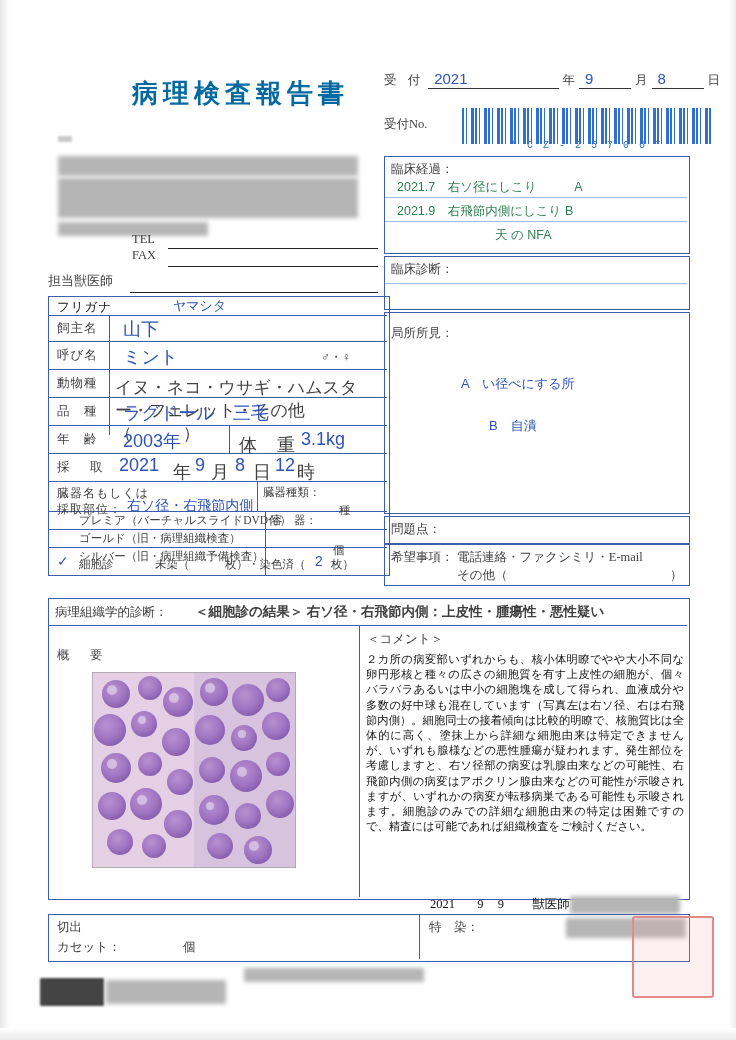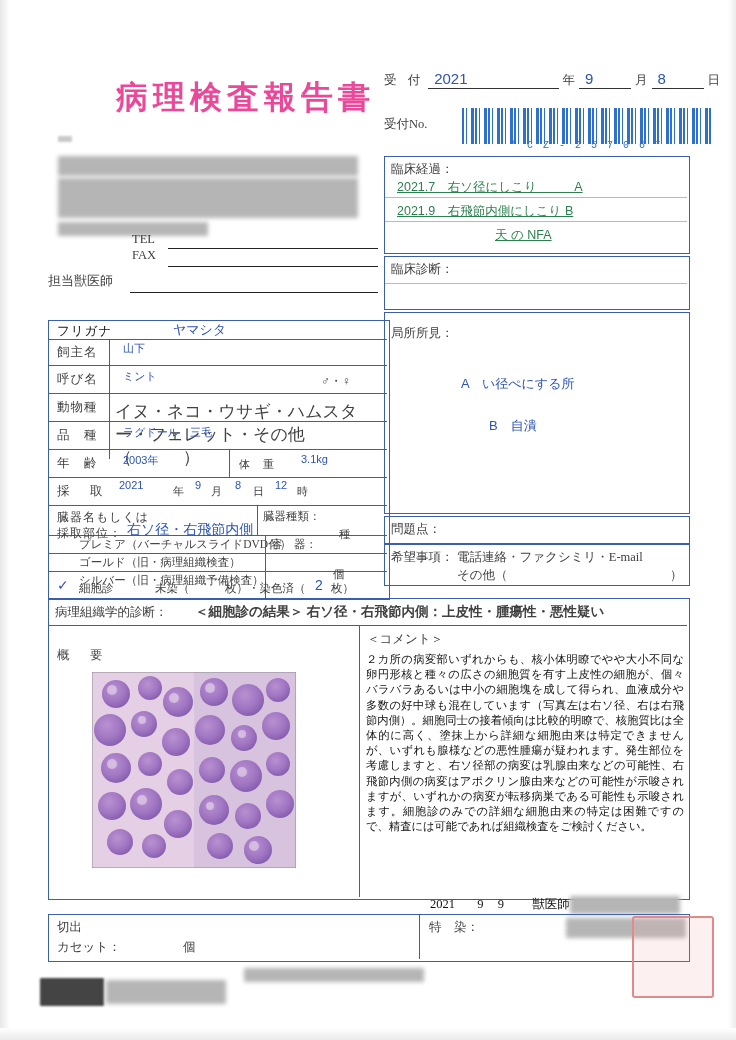--- a/index.html
+++ b/index.html
@@ -20,33 +20,33 @@
   .scan-edge-bottom{position:absolute;left:0;bottom:0;width:736px;height:12px;background:linear-gradient(0deg,#eaeaea,#ffffff);}
   .scan-edge-right{position:absolute;right:0;top:0;width:8px;height:1040px;background:linear-gradient(270deg,#ececec,#ffffff);}
 
   .doc-id{
     position:absolute;left:492px;top:24px;
     font-family:"Liberation Sans", sans-serif;
     font-size:34px;letter-spacing:1px;font-weight:bold;
     color:#2b4ea8;
   }
   .title{
-    position:absolute;left:116px;top:76px;
-    font-size:32px;font-weight:bold;letter-spacing:5px;
-    color:#ec4899;
+    position:absolute;left:132px;top:76px;
+    font-size:26px;font-weight:bold;letter-spacing:5px;
+    color:#0369a1;
   }
 
   
   .redact{position:absolute;background:#c9c9c9;filter:blur(1.2px);border-radius:1px;}
   .redact2{position:absolute;background:#b5b5b5;filter:blur(2px);border-radius:1px;}
 
   .lbl{font-family:"Liberation Serif", serif;font-size:12.5px;color:#404040;}
   .lbl-sm{font-size:11px;}
   .hw{font-family:"Liberation Sans", sans-serif;color:#2d53b8;}
-  .hw-g{font-family:"Liberation Sans", sans-serif;color:#2c7f4f;text-decoration:underline;}
+  .hw-g{font-family:"Liberation Sans", sans-serif;color:#2c7f4f;}
 
   
   .recv{position:absolute;left:384px;top:70px;width:336px;}
   .recv-row{display:flex;align-items:flex-end;gap:4px;font-size:13px;}
   .recv-line{flex:1;border-bottom:1px solid #333;height:18px;position:relative;}
   .recv-val{position:absolute;left:6px;bottom:1px;font-size:15px;}
   .recvno{position:absolute;left:384px;top:116px;font-size:12.5px;}
 
   .barcode{
     position:absolute;left:462px;top:108px;width:250px;height:36px;
@@ -57,23 +57,23 @@
     position:absolute;left:462px;top:140px;width:250px;text-align:center;
     font-family:"Liberation Mono", monospace;font-size:10px;color:#2f6fd0;letter-spacing:2px;
   }
   .hr-b{position:absolute;background:#3b5fae;height:1px;}
   .hr-k{position:absolute;background:#222;height:1px;}
   .vr-b{position:absolute;background:#3b5fae;width:1px;}
 
   .ruled{position:absolute;background:#9fbde8;height:1px;}
 
   
-  .owner{position:absolute;left:48px;top:320px;width:340px;height:278px;border:1px solid #3b5fae;}
+  .owner{position:absolute;left:48px;top:296px;width:340px;height:278px;border:1px solid #3b5fae;}
   .okey{position:absolute;left:8px;font-size:12.5px;letter-spacing:1px;}
-  .oval{position:absolute;font-size:11px;}
+  .oval{position:absolute;font-size:18px;}
 
   .dx{position:absolute;left:48px;top:598px;width:640px;height:300px;border:1px solid #3b5fae;}
   .dx-head{position:absolute;left:0;top:0;width:638px;height:26px;border-bottom:1px solid #3b5fae;}
   .slide{position:absolute;left:92px;top:672px;width:204px;height:196px;}
 
   .comment{position:absolute;left:366px;top:652px;width:318px;font-size:11.3px;line-height:15.2px;text-align:justify;color:#111;}
 
   .sig{position:absolute;left:430px;top:896px;font-size:12.5px;}
   .bottom{position:absolute;left:48px;top:914px;width:640px;height:46px;border:1px solid #3b5fae;}
 

